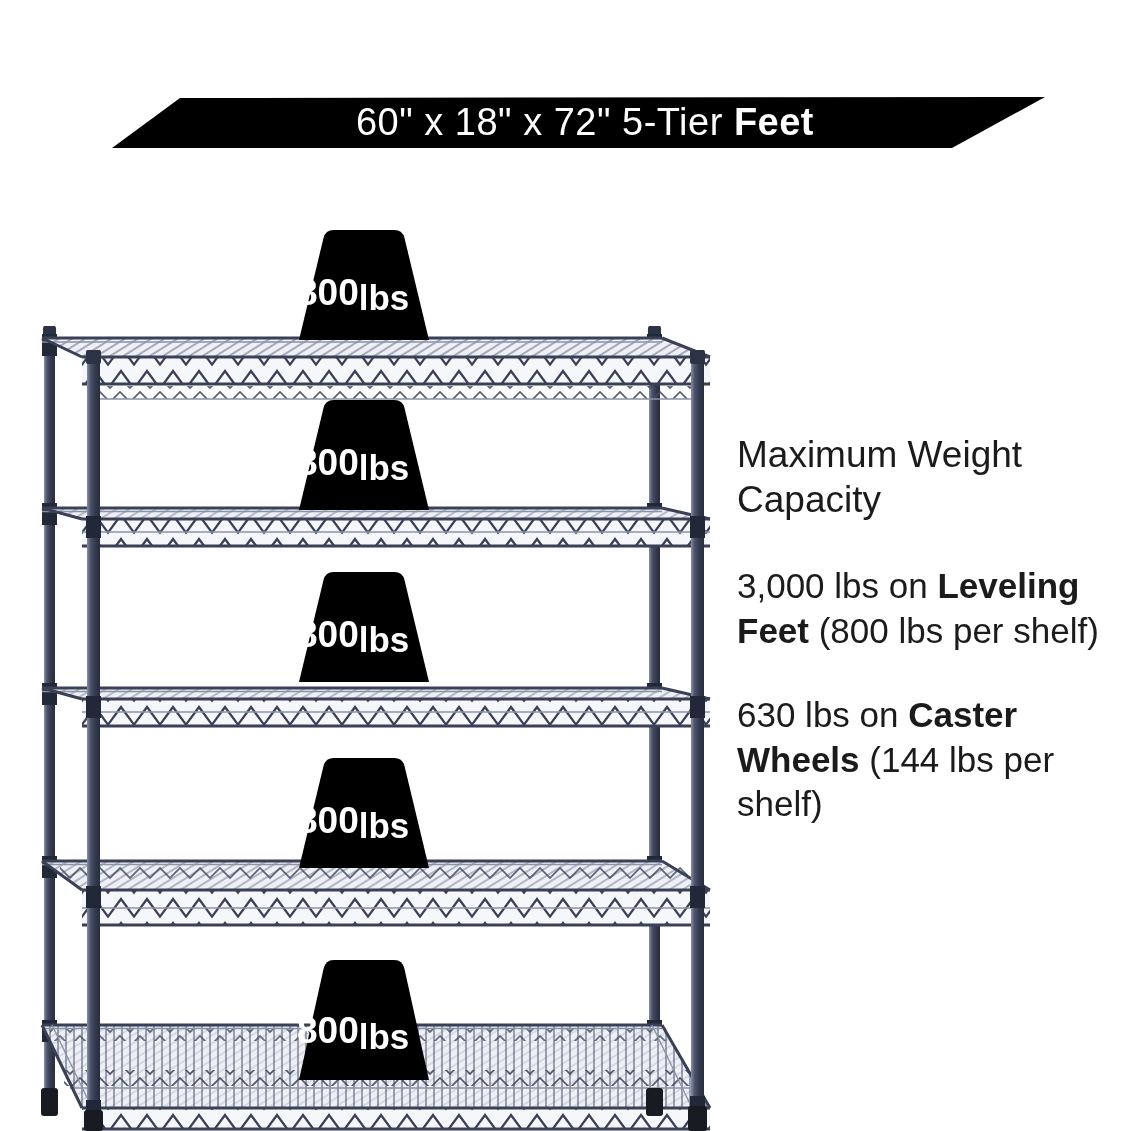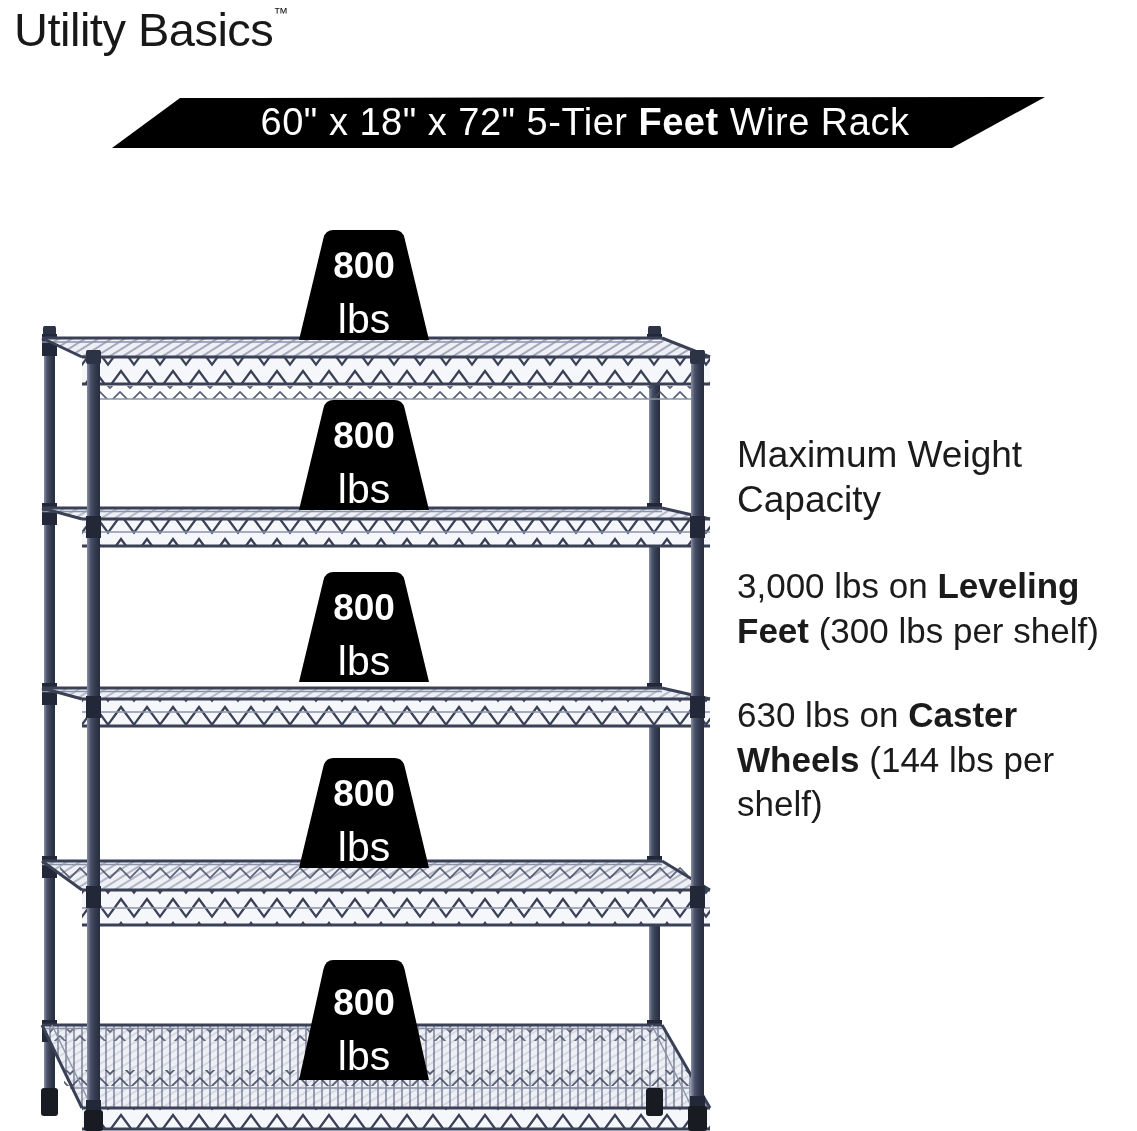--- a/index.html
+++ b/index.html
@@ -19,44 +19,43 @@
   }
   .banner-text b{font-weight:700;}
   
   .rack{position:absolute;left:30px;top:320px;width:690px;height:811px;}
   .w3{stroke:#3a4156;stroke-width:3;fill:none;}
   .wl{stroke:#8b93a8;stroke-width:1.4;fill:none;}
   
   .weight{position:absolute;width:134px;height:112px;left:297px;}
   .weight svg{position:absolute;left:0;top:0;width:100%;height:100%;}
   .wt{
-    position:absolute;inset:0;display:flex;flex-direction:column;align-items:center;
+    position:absolute;inset:0;display:flex;flex-direction:row;align-items:center;
     padding-top:17px;color:#ffffff;line-height:1.12;
   }
   .wt .v{font-size:37px;font-weight:700;}
-  .wt .u{font-size:41px;font-weight:400;margin-top:11px;}
+  .wt .u{font-size:35px;font-weight:700;margin-top:11px;}
   .weight.t5{height:122px;}
   .weight.t5 .wt{padding-top:24px;}
   
   .capacity{position:absolute;left:737px;top:432px;width:402px;color:#1b1b1b;}
   .capacity h2{margin:0 0 42px 0;font-size:37px;font-weight:400;line-height:1.22;}
   .capacity p{margin:0 0 40px 0;font-size:35px;font-weight:400;line-height:1.27;}
   .capacity b{font-weight:700;}
 </style>
 </head>
 <body>
 
 <div class="stage">
 
-  <div class="logo"><span>Utility Basics</span><sup>™</sup></div>
 
   <svg class="banner-svg" viewBox="0 0 1137 160">
     <polygon points="112,148 180,98 1045,97 952,148" fill="#000000"></polygon>
   </svg>
-  <div class="banner-text"><span>60" x 18" x 72" 5-Tier </span><b>Feet</b><span> Wire Rack</span></div>
+  <div class="banner-text"><span>60" x 18" x 72" 5-Tier </span><b>Feet</b></div>
 
   <svg class="rack" viewBox="0 0 690 811">
     <defs>
       <linearGradient id="postG" x1="0" y1="0" x2="1" y2="0">
         <stop offset="0" stop-color="#8990a5"></stop>
         <stop offset="0.28" stop-color="#4a5269"></stop>
         <stop offset="0.62" stop-color="#343b4f"></stop>
         <stop offset="1" stop-color="#272d3e"></stop>
       </linearGradient>
       <pattern id="zig" width="26" height="24" patternUnits="userSpaceOnUse">
@@ -231,17 +230,17 @@
         <path d="M2,122 L26.5,11 Q28.5,2 36.5,2 L97.5,2 Q105.5,2 107.5,11 L132,122 Z" fill="#000000"></path>
       </svg>
     <div class="wt">
         <span class="v">800</span>
         <span class="u">lbs</span>
       </div>
   </div>
 
   <div class="capacity">
     <h2>Maximum Weight Capacity</h2>
-    <p><span>3,000 lbs on </span><b>Leveling Feet</b><span> (300 lbs per shelf)</span></p>
+    <p><span>3,000 lbs on </span><b>Leveling Feet</b><span> (800 lbs per shelf)</span></p>
     <p><span>630 lbs on </span><b>Caster Wheels</b><span> (144 lbs per shelf)</span></p>
   </div>
 
 </div>
 
 </body></html>

